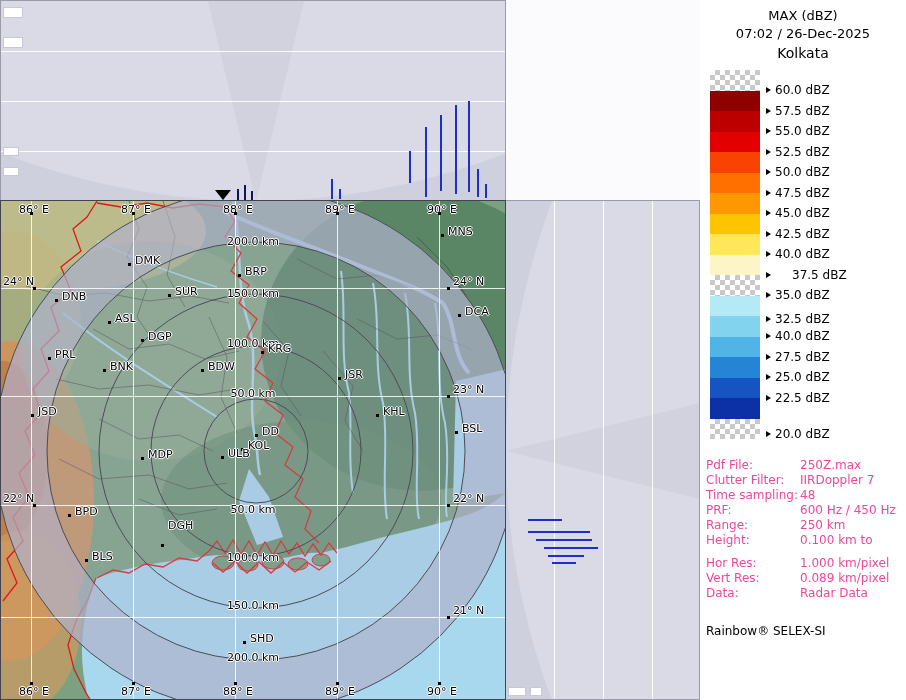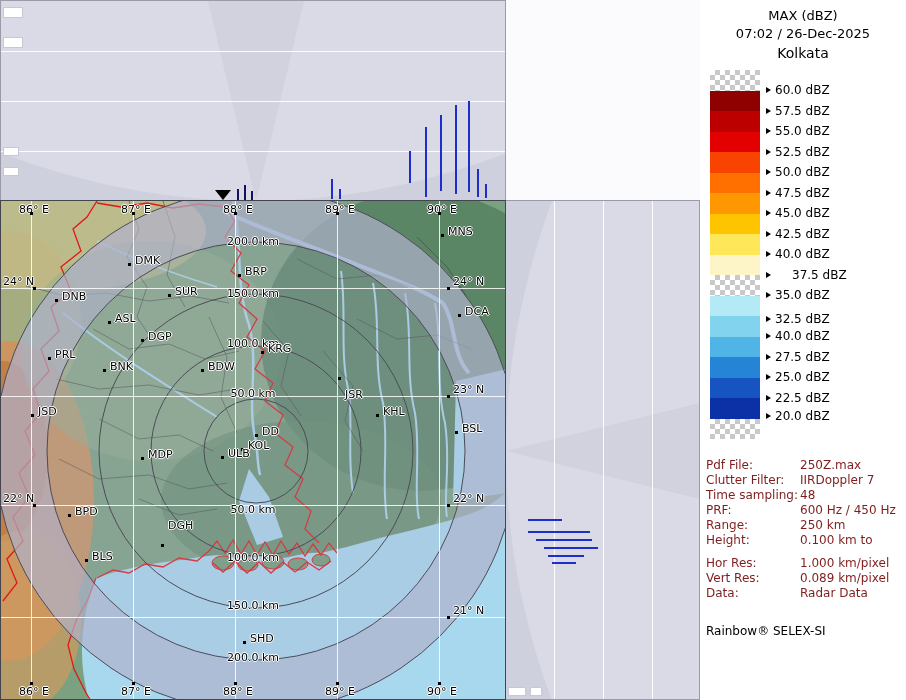--- a/index.html
+++ b/index.html
@@ -44,21 +44,21 @@
   #hdr-station{padding-top:4px;font-size:14px;}
   #legend{position:absolute;left:10px;top:70px;width:190px;height:372px;}
   #legend-swatches{position:absolute;left:0;top:0;width:50px;}
   .swatch{width:50px;height:20.5px;}
   .checker{background-image:repeating-conic-gradient(#c9c9c9 0% 25%, #ffffff 0% 50%);
            background-size:10px 10px;}
   #legend-labels{position:absolute;left:56px;top:0;right:0;bottom:0;}
   .legend-row{position:absolute;left:0;display:flex;align-items:center;gap:4px;font-size:12px;color:#000;}
   .arr{width:0;height:0;border-top:3.5px solid transparent;border-bottom:3.5px solid transparent;
        border-left:5px solid #000;}
-  #info{position:absolute;left:6px;top:458px;width:196px;font-size:12px;color:#7f1d1d;}
+  #info{position:absolute;left:6px;top:458px;width:196px;font-size:12px;color:#ec4899;}
   .info-row{display:flex;line-height:15px;}
   .info-label{width:94px;flex:none;}
   .info-spacer{height:8px;}
   #software-footer{position:absolute;left:6px;top:624px;font-size:12px;color:#000;}
 </style>
 </head>
 <body>
 
 <div id="app">
 
@@ -236,21 +236,21 @@
         <div class="city-label" style="left: 147px; top: 129px;">DGP</div>
         <div class="dot" style="left: 260px; top: 150px;"></div>
         <div class="city-label" style="left: 267px; top: 141px;">KRG</div>
         <div class="dot" style="left: 47px; top: 156px;"></div>
         <div class="city-label" style="left: 54px; top: 147px;">PRL</div>
         <div class="dot" style="left: 102px; top: 168px;"></div>
         <div class="city-label" style="left: 109px; top: 159px;">BNK</div>
         <div class="dot" style="left: 200px; top: 168px;"></div>
         <div class="city-label" style="left: 207px; top: 159px;">BDW</div>
         <div class="dot" style="left: 337px; top: 176px;"></div>
-        <div class="city-label" style="left: 344px; top: 167px; margin-top: 20px;">JSR</div>
+        <div class="city-label" style="left: 344px; top: 167px;">JSR</div>
         <div class="dot" style="left: 375px; top: 213px;"></div>
         <div class="city-label" style="left: 382px; top: 204px;">KHL</div>
         <div class="dot" style="left: 30px; top: 213px;"></div>
         <div class="city-label" style="left: 37px; top: 204px;">JSD</div>
         <div class="dot" style="left: 454px; top: 230px;"></div>
         <div class="city-label" style="left: 461px; top: 221px;">BSL</div>
         <div class="dot" style="left: 254px; top: 233px;"></div>
         <div class="city-label" style="left: 261px; top: 224px;">DD</div>
         <div class="dot" style="left: 240px; top: 247px;"></div>
         <div class="city-label" style="left: 247px; top: 238px;">KOL</div>
@@ -373,21 +373,21 @@
             <span>27.5 dBZ</span>
           </div>
           <div class="legend-row" style="top: 300px;">
             <span class="arr"></span>
             <span>25.0 dBZ</span>
           </div>
           <div class="legend-row" style="top: 320.5px;">
             <span class="arr"></span>
             <span>22.5 dBZ</span>
           </div>
-          <div class="legend-row" style="top: 339px; justify-content: center;">
+          <div class="legend-row" style="top: 357px; justify-content: center;">
             <span class="arr"></span>
             <span>20.0 dBZ</span>
           </div>
         </div>
     </div>
 
     <div id="info">
         <div class="info-row">
           <span class="info-label">Pdf File:</span>
           <span>250Z.max</span>

